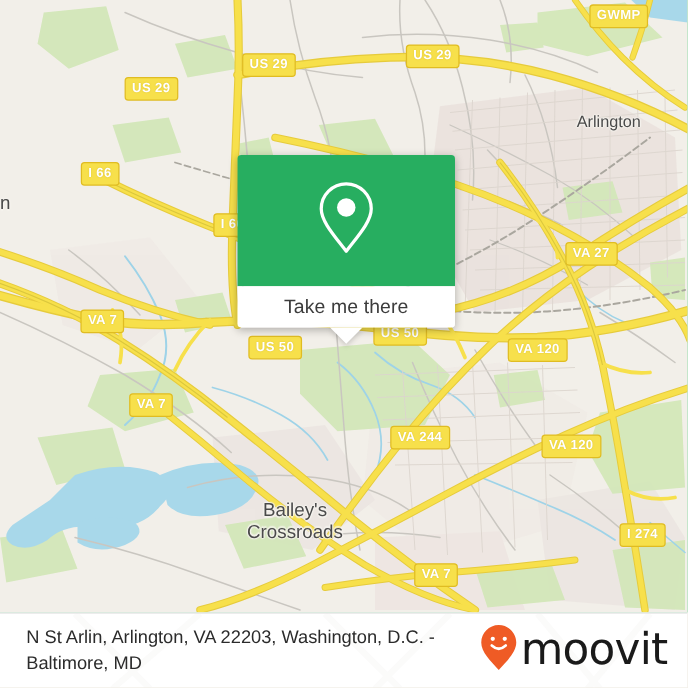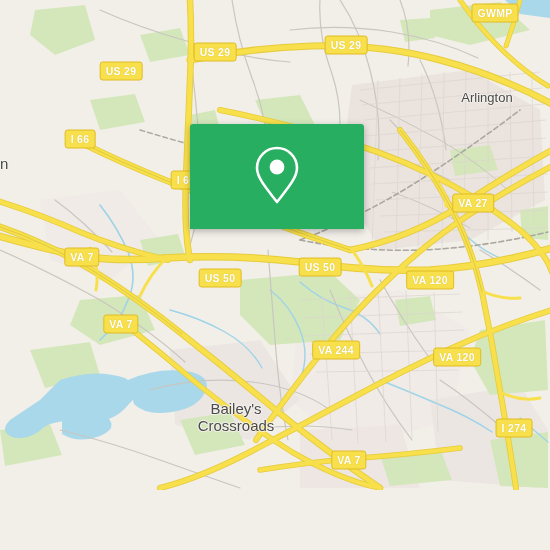--- a/index.html
+++ b/index.html
@@ -386,18 +386,41 @@
 
     <div id="popup">
       <div id="popup-top">
         <span>
           <svg width="48" height="62" viewBox="0 0 48 62" aria-hidden="true">
             <path d="M24 4 C12.95 4 4 12.95 4 24 C4 34 14 45 24 58 C34 45 44 34 44 24 C44 12.95 35.05 4 24 4 Z" fill="none" stroke="#ffffff" stroke-width="2.6" stroke-linejoin="round"></path>
             <circle cx="24" cy="23" r="7.4" fill="#ffffff"></circle>
           </svg>
         </span>
       </div>
+      <div id="popup-bottom">
+        <span id="popup-label">Take me there</span>
+        <div id="popup-tail"></div>
+      </div>
     </div>
 
   </div>
 
+  <div id="footer">
+    <svg id="footer-watermark" viewBox="0 0 550 60">
+      <path d="M60 0 L120 60 M160 0 L90 60 M260 0 L320 60 M360 0 L300 60 M430 0 L480 60 M520 0 L470 60" stroke="#b9b5ad" stroke-width="5" fill="none"></path>
+    </svg>
+
+    <div id="footer-title">N St Arlin, Arlington, VA 22203, Washington, D.C. - Baltimore, MD</div>
+
+    <div id="brand">
+      <span>
+        <svg width="30" height="38" viewBox="0 0 30 38" aria-hidden="true">
+          <path d="M15 1 C7.27 1 1 7.27 1 15 C1 22.5 8.2 29.6 15 37 C21.8 29.6 29 22.5 29 15 C29 7.27 22.73 1 15 1 Z" fill="#ef5b25"></path>
+          <circle cx="10.2" cy="12" r="1.7" fill="#ffffff"></circle>
+          <circle cx="19.8" cy="12" r="1.7" fill="#ffffff"></circle>
+          <path d="M9.4 17.4 Q15 22.6 20.6 17.4" stroke="#ffffff" stroke-width="2.1" fill="none" stroke-linecap="round"></path>
+        </svg>
+      </span>
+      <span id="brand-wordmark">moovit</span>
+    </div>
+  </div>
 
 </div>
 
 </body></html>

